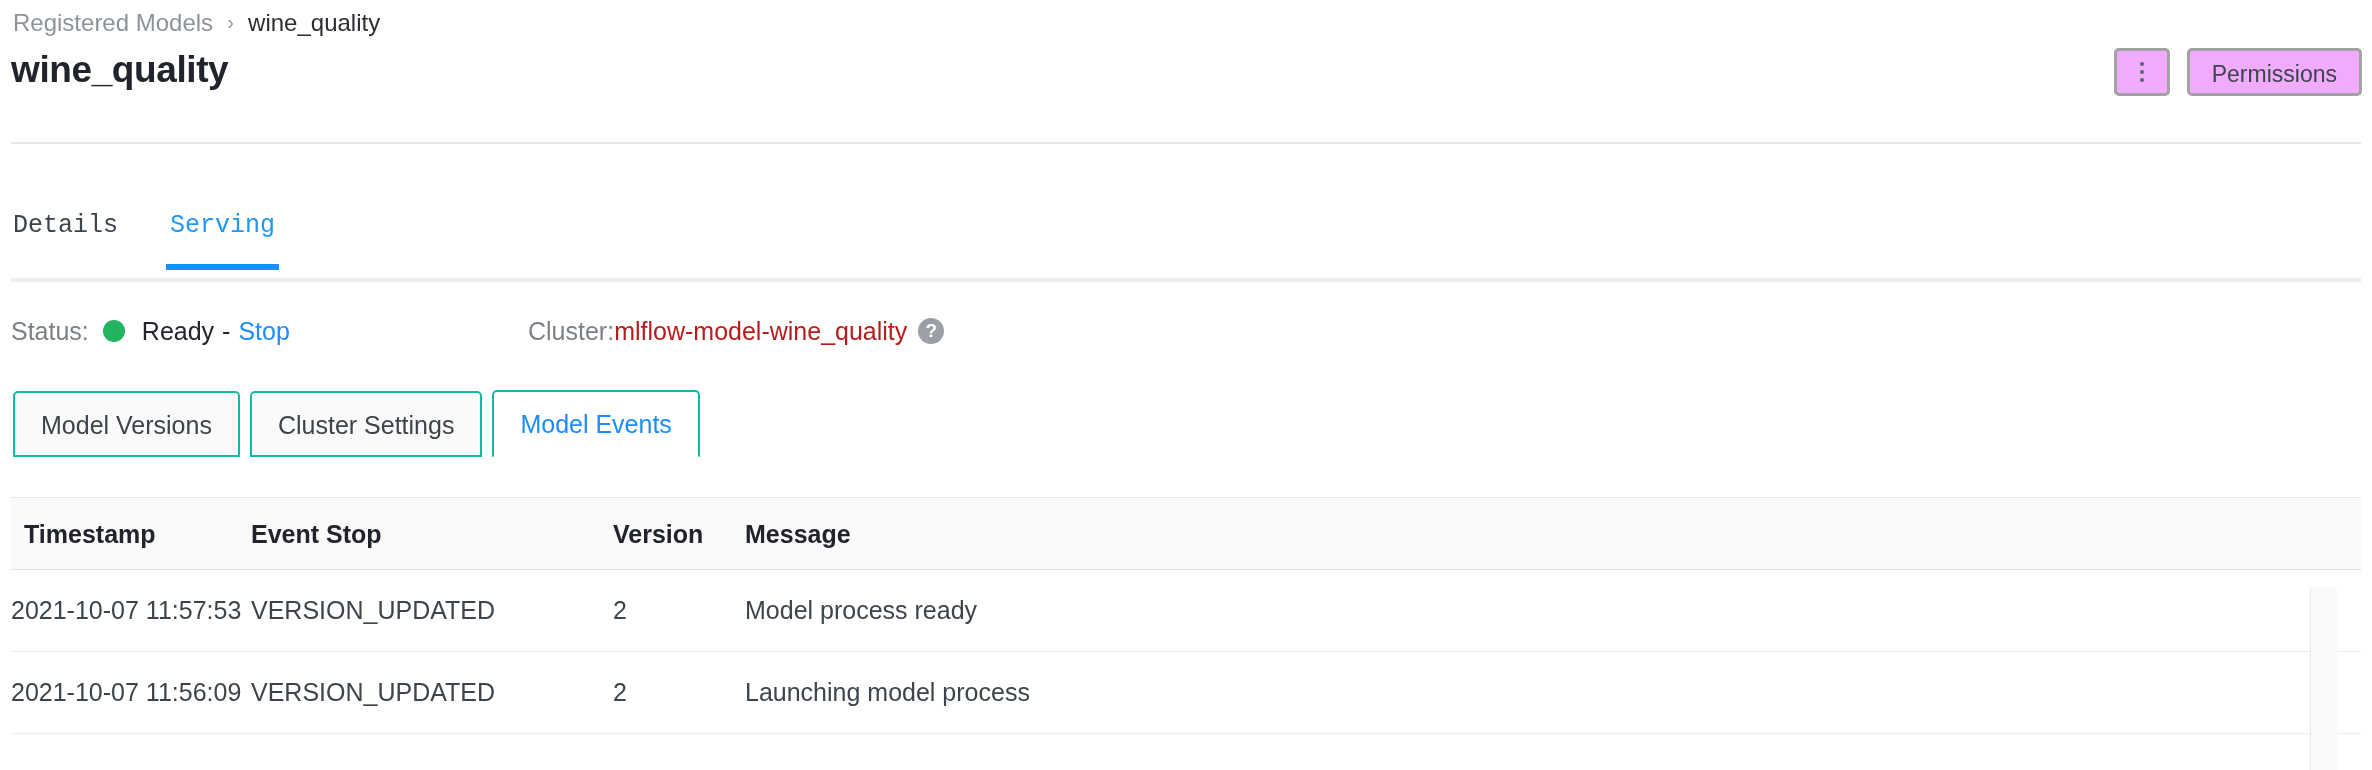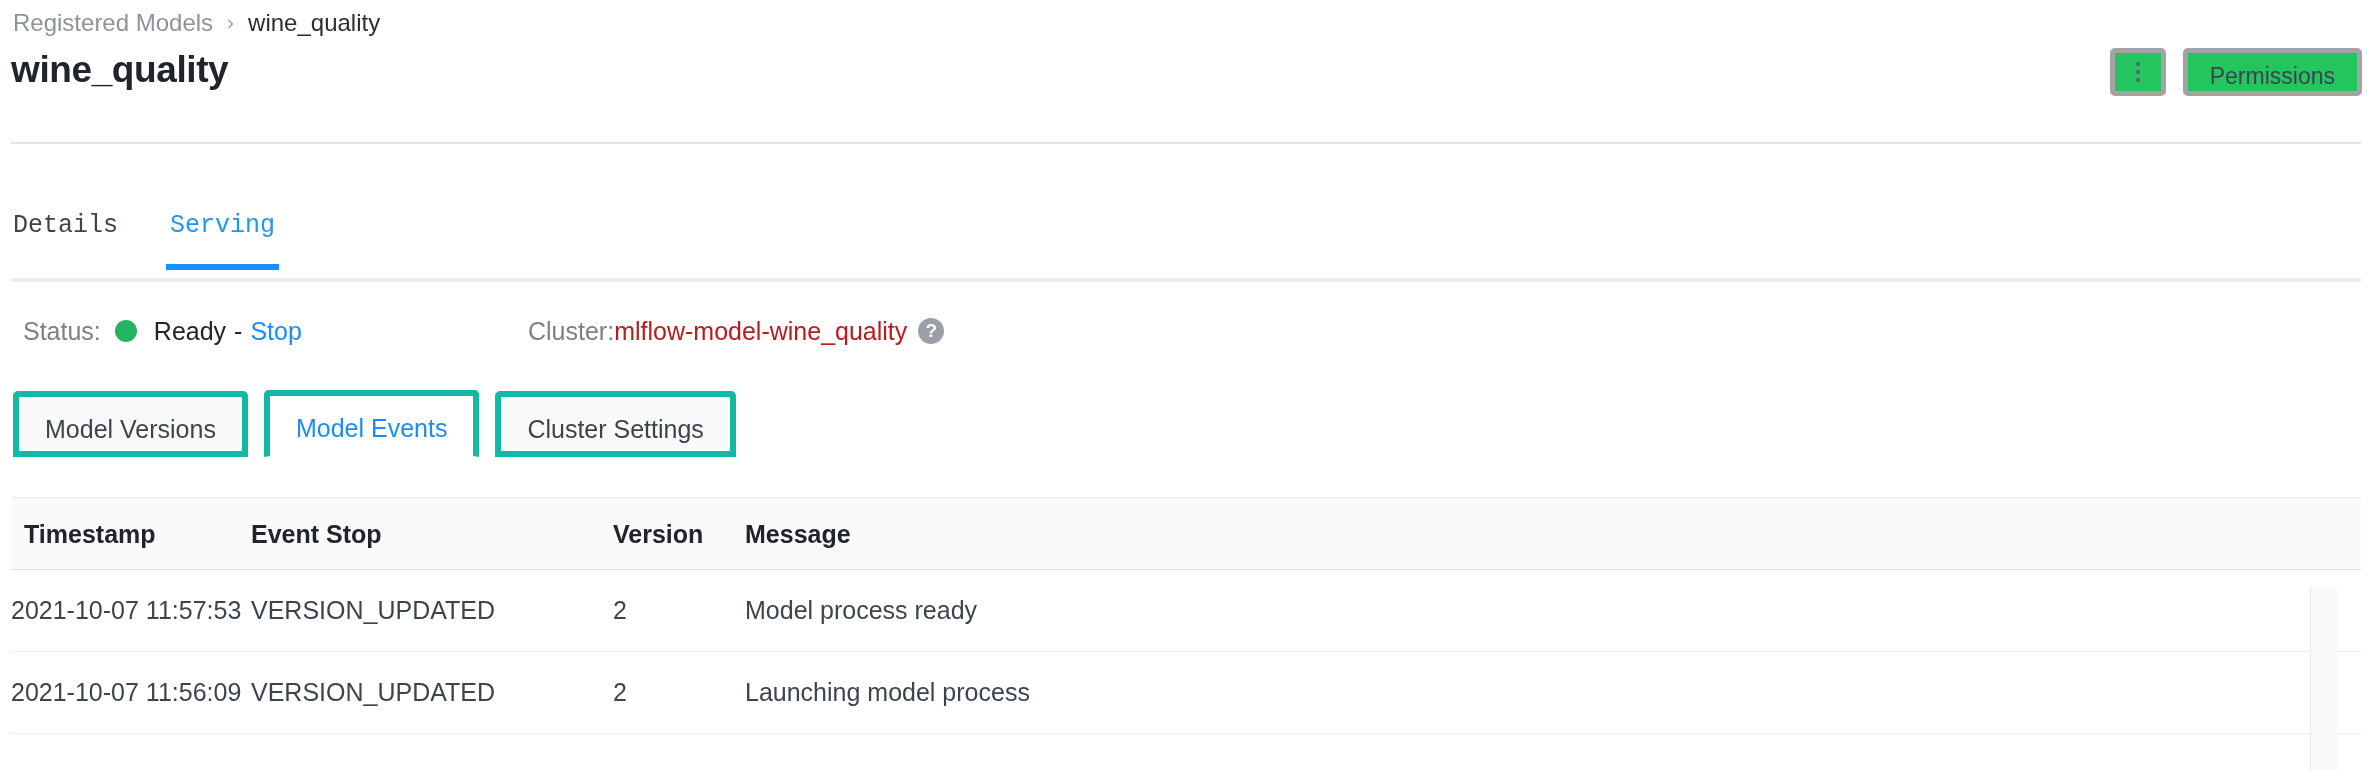--- a/index.html
+++ b/index.html
@@ -67,23 +67,23 @@
     position: absolute;
     right: 10px;
     top: 2px;
     display: flex;
     align-items: center;
     gap: 17px;
   }
   .btn {
     box-sizing: border-box;
     height: 48px;
-    border: 5px solid #a3a3a3;
+    border: 3px solid #a3a3a3;
     border-radius: 5px;
-    background: #22c55e;
+    background: #f0abfc;
     color: #3d444b;
     font-family: "Liberation Sans", sans-serif;
     font-size: 23px;
     line-height: 46px;
     padding: 0 22px;
     cursor: pointer;
     white-space: nowrap;
   }
   .btn-icon {
     width: 56px;
@@ -163,21 +163,21 @@
     height: 36px;
     font-size: 25px;
     line-height: 36px;
     white-space: nowrap;
   }
   .status-label, .cluster-label {
     color: #7b8187;
   }
   .status-group {
     position: absolute;
-    left: 12px;
+    left: 0;
     top: 0;
     display: flex;
     align-items: center;
   }
   .status-dot {
     display: inline-block;
     width: 22px;
     height: 22px;
     border-radius: 50%;
     background: #22b45e;
@@ -225,28 +225,28 @@
     top: 391px;
     display: flex;
     align-items: flex-end;
     height: 66px;
   }
   .inner-tab {
     box-sizing: border-box;
     height: 66px;
     line-height: 64px;
     padding: 0 26px;
-    border: 6px solid #14b8a6;
+    border: 2px solid #14b8a6;
     border-radius: 5px 5px 0 0;
     background: #fafafa;
     color: #3d444b;
     font-size: 25px;
     cursor: pointer;
     white-space: nowrap;
-    margin-right: 16px;
+    margin-right: 10px;
   }
   .inner-tab.active {
     background: #ffffff;
     color: #1a8cff;
     border-bottom: 1px solid #ffffff;
     height: 67px;
     line-height: 64px;
   }
 
   
@@ -347,22 +347,22 @@
     </div>
     <div class="cluster-group">
       <span class="cluster-label">Cluster:</span>
       <a class="cluster-link">mlflow-model-wine_quality</a>
       <span class="help-icon">?</span>
     </div>
   </div>
 
   <div class="inner-tabs">
     <div class="inner-tab">Model Versions</div>
+    <div class="inner-tab">Cluster Settings</div>
     <div class="inner-tab active">Model Events</div>
-    <div class="inner-tab">Cluster Settings</div>
   </div>
 
   <div class="table-wrap">
     <table class="events">
       <thead>
         <tr>
           <th class="col-ts">Timestamp</th>
           <th class="col-type">Event Stop</th>
           <th class="col-ver">Version</th>
           <th class="col-msg">Message</th>

